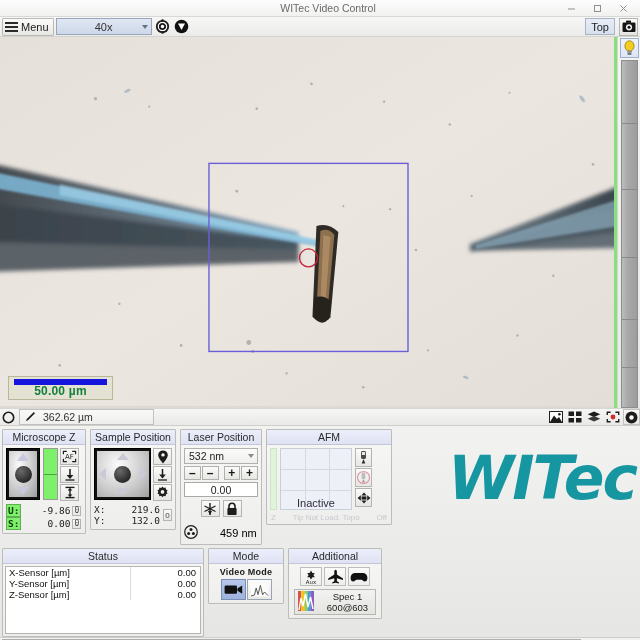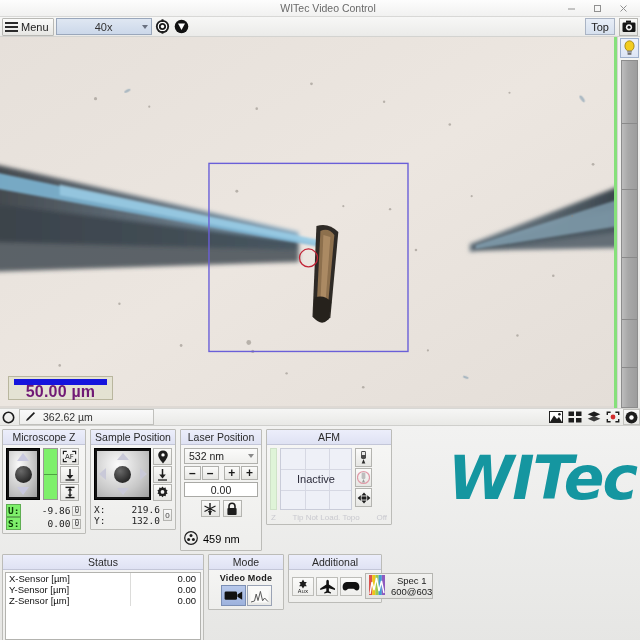--- a/index.html
+++ b/index.html
@@ -113,21 +113,21 @@
     position: absolute; left: 8px; bottom: 8px;
     width: 105px; height: 24px;
     background: rgba(226,224,208,0.82);
     border: 1px solid #b9b69e;
     display: flex; flex-direction: column; align-items: center;
     justify-content: flex-start;
     padding-top: 2px;
   }
   .scalebar .bar { width: 93px; height: 6px; background: #1515dd; }
   .scalebar .lbl {
-    font-size: 16px; font-weight: bold; color: #701a75;
+    font-size: 12px; font-weight: bold; color: #15803d;
     line-height: 13px; letter-spacing: .2px;
   }
 
   .rightrail {
     width: 23px; height: 371px;
     background: linear-gradient(#f4f4f2, #e9e9e6);
     display: flex; flex-direction: column; align-items: center;
     border-left: 1px solid #d5d5d2;
   }
   .bulb-btn {
@@ -302,30 +302,30 @@
     display:flex;align-items:center;justify-content:center;
     font-size: 12px; font-weight: bold; color:#1a1a1a; line-height:1;
   }
   .lfield {
     width: 74px; height: 15px; margin-top:2px;
     background: #fff; border: 1px solid #a9a9a5;
     display:flex;align-items:center;justify-content:center;
     font-size:10.5px; color:#222;
   }
   .lbtnrow2 { display:flex; gap:3px; margin-top:3px; justify-content:center; }
-  .lfoot { display:flex; align-items:center; gap:5px; margin-top:14px; }
+  .lfoot { display:flex; align-items:center; gap:22px; margin-top:8px; }
 
   
   .afm-body { display:flex; gap: 3px; padding: 3px; }
   .afm-green { width: 7px; height: 62px; background:#dff4d8; border:1px solid #cfe2c8; }
   .afm-canvas {
     width: 72px; height: 62px;
     background: #eef0f7; border: 1px solid #c9ccd9;
     position: relative;
-    display:flex;align-items:center;justify-content:center;
+    display:flex;align-items:flex-end;justify-content:center;
     font-size: 11px; color:#2b2b3a;
   }
   .afm-canvas .vline { position:absolute; top:0; bottom:0; width:1px; background:#d6d8e3; }
   .afm-canvas .hline { position:absolute; left:0; right:0; height:1px; background:#d6d8e3; }
   .afm-btns { display:flex; flex-direction:column; gap:1px; }
   .afm-b {
     width: 17px; height: 19px;
     background: linear-gradient(#fbfbfa,#e6e6e3);
     border: 1px solid #b4b4b0;
     display:flex;align-items:center;justify-content:center;
@@ -351,21 +351,21 @@
   .mode-lbl { font-size: 9px; font-weight: bold; color:#1b1b1b; letter-spacing:.2px; }
   .mode-btns { display:flex; gap:1px; }
   .mode-b {
     width: 25px; height: 21px;
     border:1px solid #9aa3b5;
     display:flex;align-items:center;justify-content:center;
     background: linear-gradient(#fbfbfa,#e8e8e5);
   }
   .mode-b.sel { background: linear-gradient(#b7c8ea,#9db2dd); border-color:#7b8fb5; }
 
-  .add-body { padding: 3px; display:flex; flex-direction:row; align-items:center; gap:3px; }
+  .add-body { padding: 3px; display:flex; flex-direction:column; align-items:center; gap:3px; }
   .add-row { display:flex; gap:2px; }
   .add-b {
     width: 22px; height: 19px;
     background: linear-gradient(#fbfbfa,#eeeeec);
     border: 1px solid #bdbdb9;
     display:flex;align-items:center;justify-content:center;
     flex-direction:column;
   }
   .spec-btn {
     width: 82px; height: 26px;

